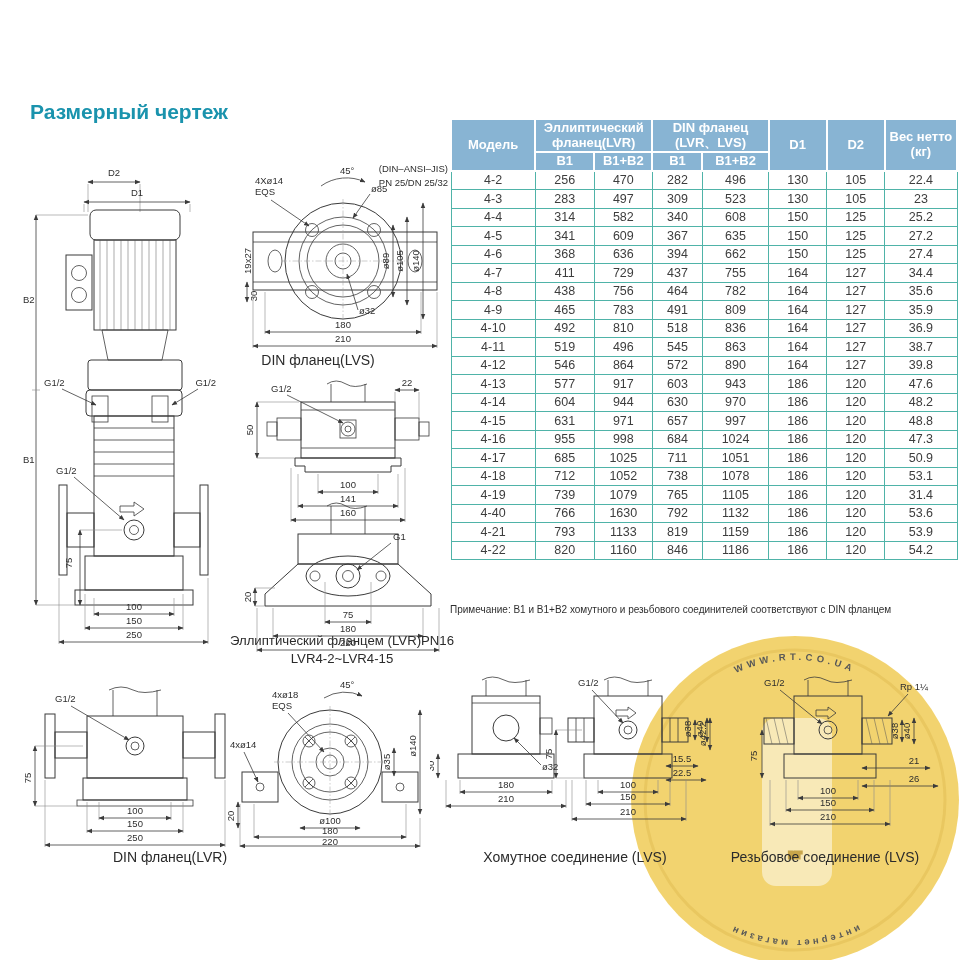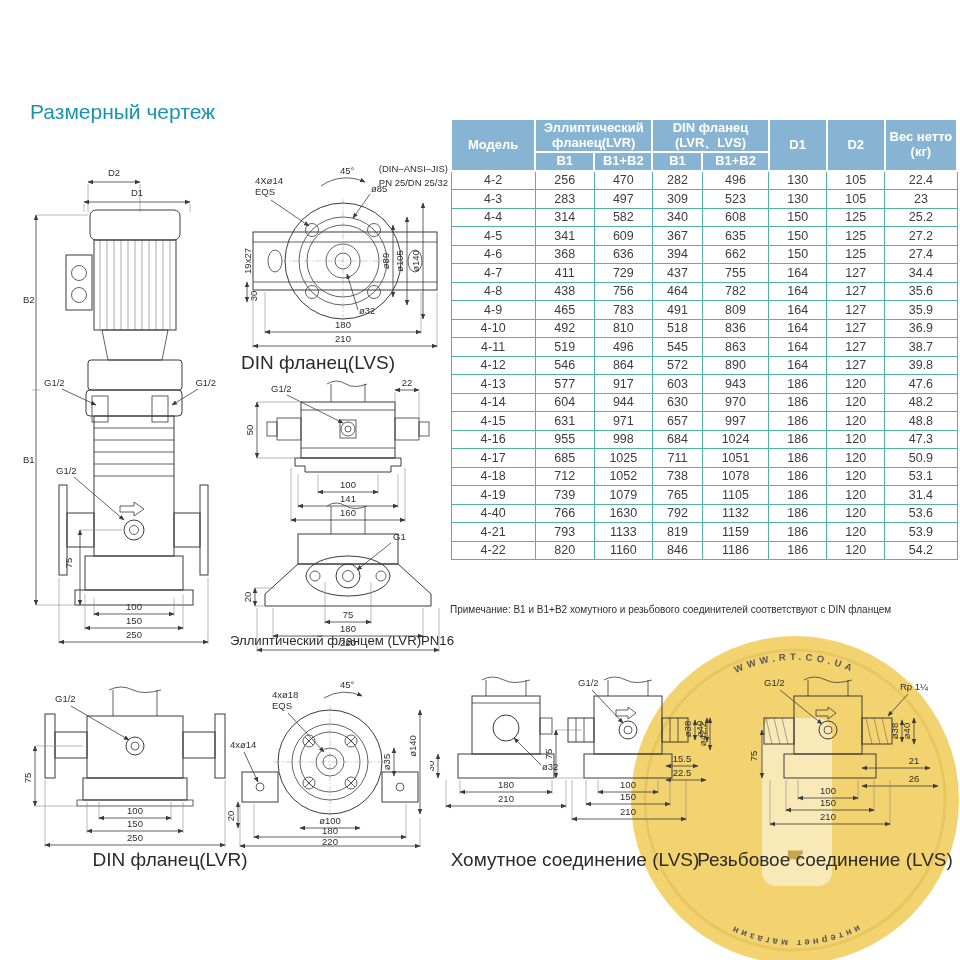--- a/index.html
+++ b/index.html
@@ -1,28 +1,28 @@
 <!DOCTYPE html>
 <html><head>
 <meta charset="utf-8">
 <style>
   html,body{margin:0;padding:0}
   body{width:960px;height:960px;position:relative;background:#fff;overflow:hidden;
        font-family:"Liberation Sans", sans-serif;color:#333}
   .abs{position:absolute;z-index:2}
   .wm{position:absolute;z-index:1}
-  #page-title{position:absolute;left:30px;top:100px;z-index:2;font-size:21px;font-weight:normal;color:#1a93ad;margin:0}
+  #page-title{position:absolute;left:30px;top:100px;z-index:2;font-size:21px;font-weight:bold;color:#1a93ad;margin:0}
   
   #spec-table{position:absolute;left:450px;top:118px;width:508px;z-index:2;
               border-collapse:collapse;table-layout:fixed;font-size:12.5px;color:#3d3d3d}
   #spec-table th{background:#88b4d3;color:#fff;font-weight:bold;border:2px solid #fff;
                  padding:1px 2px;font-size:13px;line-height:1.12;text-align:center}
   #spec-table td{border:1px solid #4fb3a8;padding:0 2px;text-align:center;height:17.5px;background:#fff}
   #table-note{position:absolute;left:450px;top:604px;width:505px;z-index:2;font-size:10px;line-height:1.25;color:#2f2f2f}
-  .cap{position:absolute;z-index:2;font-size:19px;color:#2b2b2b;text-align:center}
+  .cap{position:absolute;z-index:2;font-size:14px;color:#2b2b2b;text-align:center}
   .cap2{font-size:13.2px;line-height:1.35}
   
   svg text{font-family:"Liberation Sans", sans-serif;font-size:9.5px;fill:#2e2e2e}
   .s{fill:none;stroke:#3b3b3b;stroke-width:1}
   .s2{fill:none;stroke:#3b3b3b;stroke-width:.8}
   .d{stroke:#3b3b3b;stroke-width:.8;fill:none}
   .e{stroke:#8a8a8a;stroke-width:.6;fill:none}
   .c{stroke:#9a9a9a;stroke-width:.5;fill:none;stroke-dasharray:6 2 1.5 2}
   .h{stroke:#555;stroke-width:.5;fill:none}
 </style>
@@ -258,20 +258,21 @@
     <line class="e" x1="180" y1="106" x2="180" y2="136"></line>
   <text x="105" y="130" text-anchor="middle">180</text>
   <line class="d" x1="30" y1="134" x2="180" y2="134" marker-start="url(#ar)" marker-end="url(#ar)"></line>
   <line class="e" x1="14" y1="106" x2="14" y2="150"></line>
     <line class="e" x1="196" y1="106" x2="196" y2="150"></line>
   <text x="105" y="144" text-anchor="middle">220</text>
   <line class="d" x1="14" y1="148" x2="196" y2="148" marker-start="url(#ar)" marker-end="url(#ar)"></line>
 </svg>
 <div class="cap cap2" style="left:222px;top:632px;width:240px">
   <div>Эллиптический фланцем (LVR)PN16</div>
+  <div>LVR4-2~LVR4-15</div>
 </div>
 
 <svg class="abs" style="left:25px;top:686px" width="220" height="165" viewBox="0 0 220 165">
   <line class="s2" x1="88" y1="4" x2="88" y2="30"></line>
     <line class="s2" x1="132" y1="4" x2="132" y2="30"></line>
   <path class="s2" d="M84,4 q12,-6 24,0 q10,5 28,0"></path>
   <rect class="s" x="62" y="30" width="96" height="62"></rect>
   <circle class="s" cx="110" cy="60" r="9"></circle>
     <circle class="s2" cx="110" cy="60" r="4"></circle>
   <text x="30" y="16">G1/2</text>

